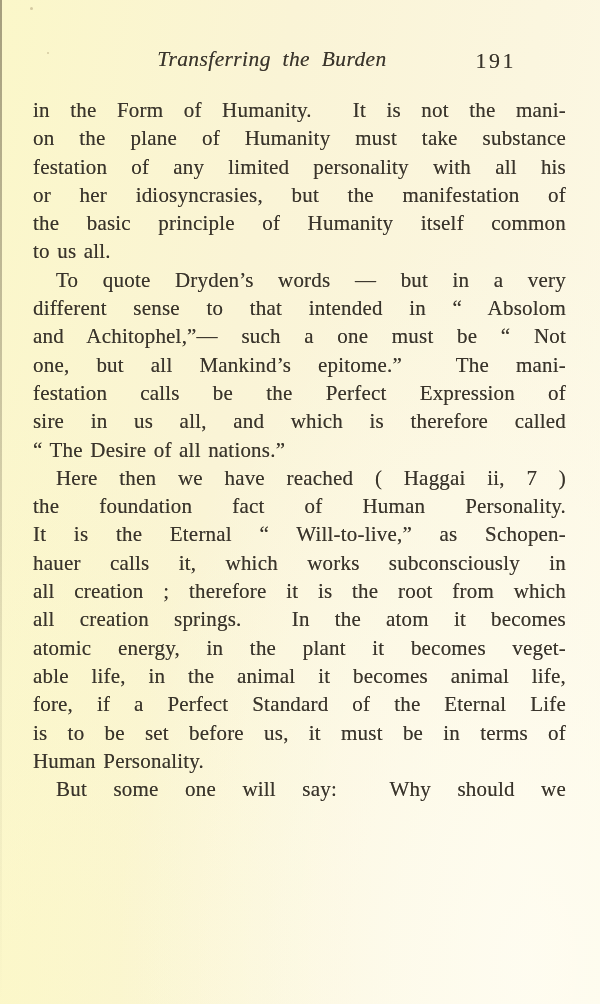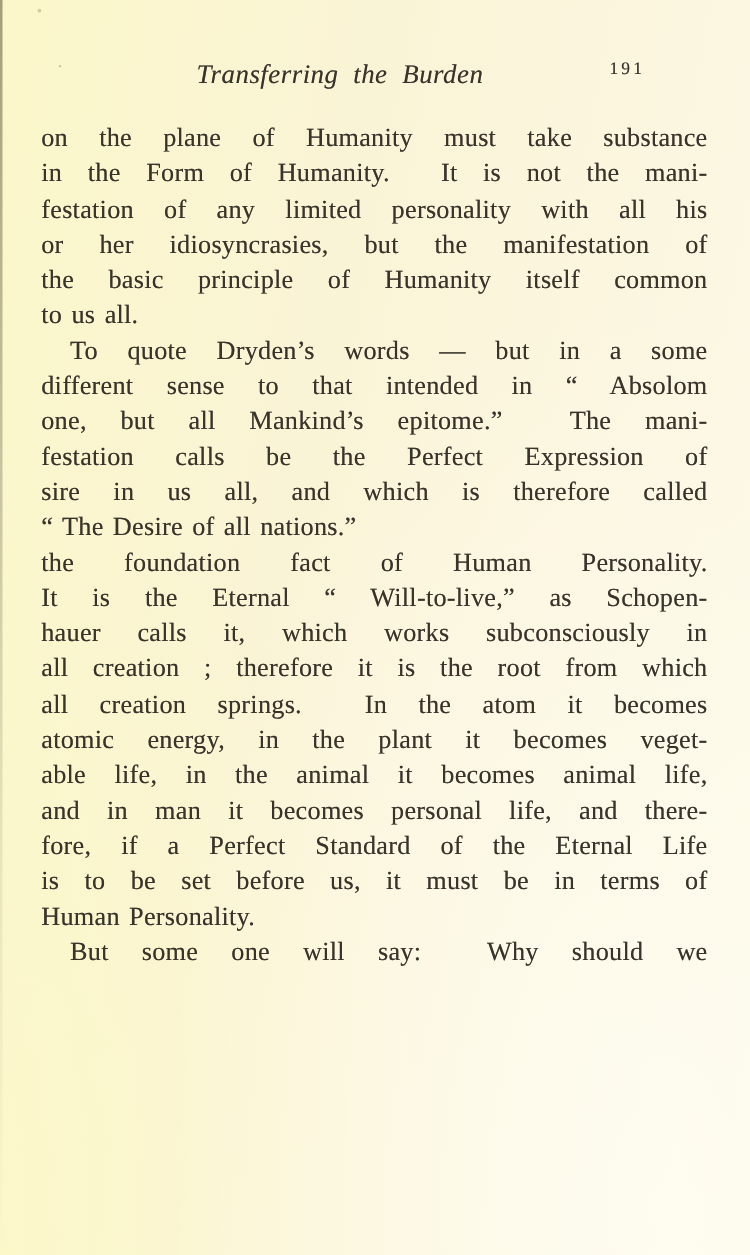--- a/index.html
+++ b/index.html
@@ -48,21 +48,21 @@
     text-align: center;
     font-style: italic;
     font-size: 21.5px;
     word-spacing: 6px;
     letter-spacing: 0.4px;
     text-shadow: 0 0 .4px rgba(57,52,43,.55);
   }
   .folio {
     position: absolute;
     right: 84px; top: 1px;
-    font-size: 14px;
+    font-size: 22px;
     letter-spacing: 2.5px;
     text-shadow: 0 0 .4px rgba(57,52,43,.55);
   }
   .body-text {
     position: absolute;
     top: 96px; left: 33px;
     width: 533px;
     font-size: 21px;
     line-height: 28.3px;
     letter-spacing: 0.2px;
@@ -84,38 +84,39 @@
   <div class="spine-edge"></div>
   <div class="speck s1"></div>
   <div class="speck s2"></div>
 
   <div class="header">
     <span class="running-title">Transferring the Burden</span>
     <span class="folio">191</span>
   </div>
 
   <div class="body-text" id="body-text">
+      <div class="line">in the Form of Humanity.&nbsp; It is not the mani-</div>
       <div class="line">on the plane of Humanity must take substance</div>
-      <div class="line">in the Form of Humanity.&nbsp; It is not the mani-</div>
       <div class="line">festation of any limited personality with all his</div>
       <div class="line">or her idiosyncrasies, but the manifestation of</div>
       <div class="line">the basic principle of Humanity itself common</div>
       <div class="line lastline">to us all.</div>
-      <div class="line indent">To quote Dryden’s words — but in a some</div>
+      <div class="line indent">To quote Dryden’s words — but in a very</div>
       <div class="line">different sense to that intended in “ Absolom</div>
+      <div class="line">and Achitophel,”— such a one must be “ Not</div>
       <div class="line">one, but all Mankind’s epitome.”&nbsp; The mani-</div>
       <div class="line">festation calls be the Perfect Expression of</div>
       <div class="line">sire in us all, and which is therefore called</div>
       <div class="line lastline">“ The Desire of all nations.”</div>
+      <div class="line indent">Here then we have reached ( Haggai ii, 7 )</div>
       <div class="line">the foundation fact of Human Personality.</div>
       <div class="line">It is the Eternal “ Will-to-live,” as Schopen-</div>
       <div class="line">hauer calls it, which works subconsciously in</div>
       <div class="line">all creation ; therefore it is the root from which</div>
       <div class="line">all creation springs.&nbsp; In the atom it becomes</div>
       <div class="line">atomic energy, in the plant it becomes veget-</div>
       <div class="line">able life, in the animal it becomes animal life,</div>
-      <div class="line">and in man it becomes personal life, and there-</div>
       <div class="line">fore, if a Perfect Standard of the Eternal Life</div>
       <div class="line">is to be set before us, it must be in terms of</div>
       <div class="line lastline">Human Personality.</div>
       <div class="line indent">But some one will say:&nbsp; Why should we</div>
     </div>
 </div>
 
 </body></html>

